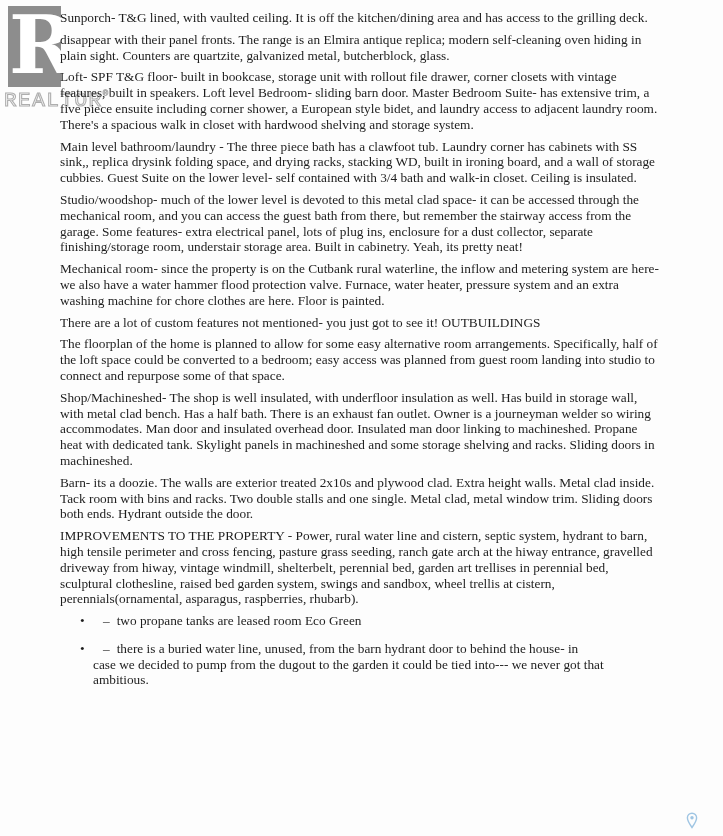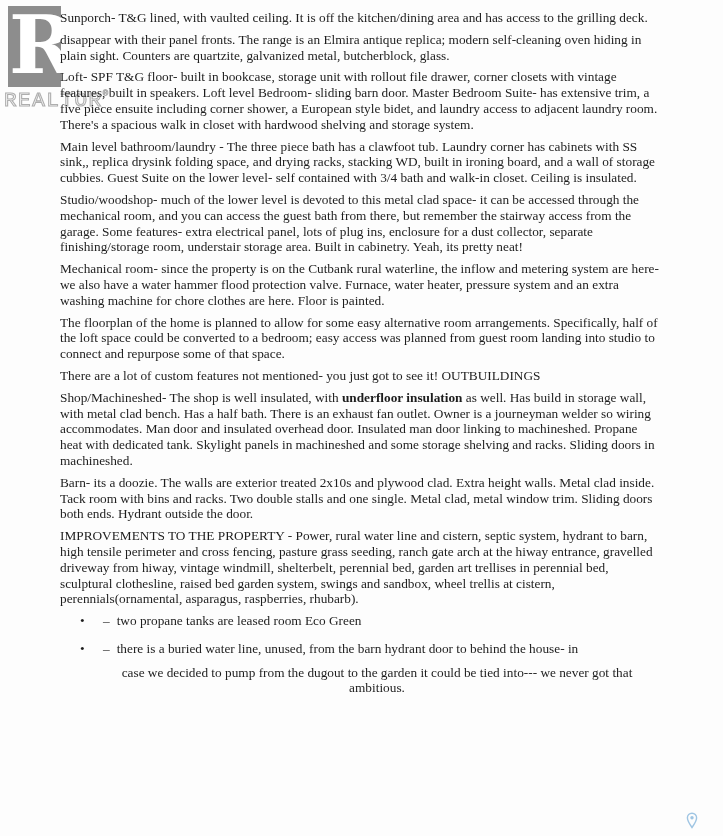--- a/index.html
+++ b/index.html
@@ -64,43 +64,42 @@
     width: 601px;
     z-index: 1;
     font-size: 13.3px;
     line-height: 15.8px;
     color: #1d1d1d;
     text-align: left;
   }
   .content p {
     margin: 0 0 6px 0;
   }
-  .content b { font-weight: bold; }
+  .content b { font-weight: normal; }
   ul.bullets {
     list-style: none;
     margin: 5px 0 0 0;
     padding: 0 0 0 20px;
   }
   ul.bullets li {
     position: relative;
     padding-left: 23px;
     margin-bottom: 12px;
   }
   .bullet-glyph {
     position: absolute;
     left: 0;
     top: 0;
   }
   .bullet-dash {
     margin-right: 7px;
   }
   .bullet-cont {
-    margin-top: 8px;
+    margin-top: 0;
     margin-left: -10px;
-    text-align: center;
   }
   
   .map-pin {
     position: absolute;
     left: 686px;
     top: 812px;
     z-index: 2;
     cursor: pointer;
   }
 </style>
@@ -116,22 +115,22 @@
     <div class="wm-word"><span>REALTOR</span><span class="wm-reg">®</span></div>
   </div>
 
   <div class="content">
     <p>Sunporch- T&amp;G lined, with vaulted ceiling. It is off the kitchen/dining area and has access to the grilling deck.</p>
     <p>disappear with their panel fronts. The range is an Elmira antique replica; modern self-cleaning oven hiding in plain sight. Counters are quartzite, galvanized metal, butcherblock, glass.</p>
     <p>Loft- SPF T&amp;G floor- built in bookcase, storage unit with rollout file drawer, corner closets with vintage features, built in speakers. Loft level Bedroom- sliding barn door. Master Bedroom Suite- has extensive trim, a five piece ensuite including corner shower, a European style bidet, and laundry access to adjacent laundry room. There's a spacious walk in closet with hardwood shelving and storage system.</p>
     <p>Main level bathroom/laundry - The three piece bath has a clawfoot tub. Laundry corner has cabinets with SS sink,, replica drysink folding space, and drying racks, stacking WD, built in ironing board, and a wall of storage cubbies. Guest Suite on the lower level- self contained with 3/4 bath and walk-in closet. Ceiling is insulated.</p>
     <p>Studio/woodshop- much of the lower level is devoted to this metal clad space- it can be accessed through the mechanical room, and you can access the guest bath from there, but remember the stairway access from the garage. Some features- extra electrical panel, lots of plug ins, enclosure for a dust collector, separate finishing/storage room, understair storage area. Built in cabinetry. Yeah, its pretty neat!</p>
     <p>Mechanical room- since the property is on the Cutbank rural waterline, the inflow and metering system are here- we also have a water hammer flood protection valve. Furnace, water heater, pressure system and an extra washing machine for chore clothes are here. Floor is painted.</p>
+    <p>There are a lot of custom features not mentioned- you just got to see it! OUTBUILDINGS</p>
     <p>The floorplan of the home is planned to allow for some easy alternative room arrangements. Specifically, half of the loft space could be converted to a bedroom; easy access was planned from guest room landing into studio to connect and repurpose some of that space.</p>
-    <p>There are a lot of custom features not mentioned- you just got to see it! OUTBUILDINGS</p>
     <p><span>Shop/Machineshed- The shop is well insulated, with </span><b>underfloor insulation</b><span> as well. Has build in storage wall, with metal clad bench. Has a half bath. There is an exhaust fan outlet. Owner is a journeyman welder so wiring accommodates. Man door and insulated overhead door. Insulated man door linking to machineshed. Propane heat with dedicated tank. Skylight panels in machineshed and some storage shelving and racks. Sliding doors in machineshed.</span></p>
     <p>Barn- its a doozie. The walls are exterior treated 2x10s and plywood clad. Extra height walls. Metal clad inside. Tack room with bins and racks. Two double stalls and one single. Metal clad, metal window trim. Sliding doors both ends. Hydrant outside the door.</p>
     <p>IMPROVEMENTS TO THE PROPERTY - Power, rural water line and cistern, septic system, hydrant to barn, high tensile perimeter and cross fencing, pasture grass seeding, ranch gate arch at the hiway entrance, gravelled driveway from hiway, vintage windmill, shelterbelt, perennial bed, garden art trellises in perennial bed, sculptural clothesline, raised bed garden system, swings and sandbox, wheel trellis at cistern, perennials(ornamental, asparagus, raspberries, rhubarb).</p>
 
     <ul class="bullets">
       <li>
         <span class="bullet-glyph">•</span><span class="bullet-dash">–</span><span>two propane tanks are leased room Eco Green</span>
       </li>
       <li>
         <span class="bullet-glyph">•</span><span class="bullet-dash">–</span><span>there is a buried water line, unused, from the barn hydrant door to behind the house- in</span>

